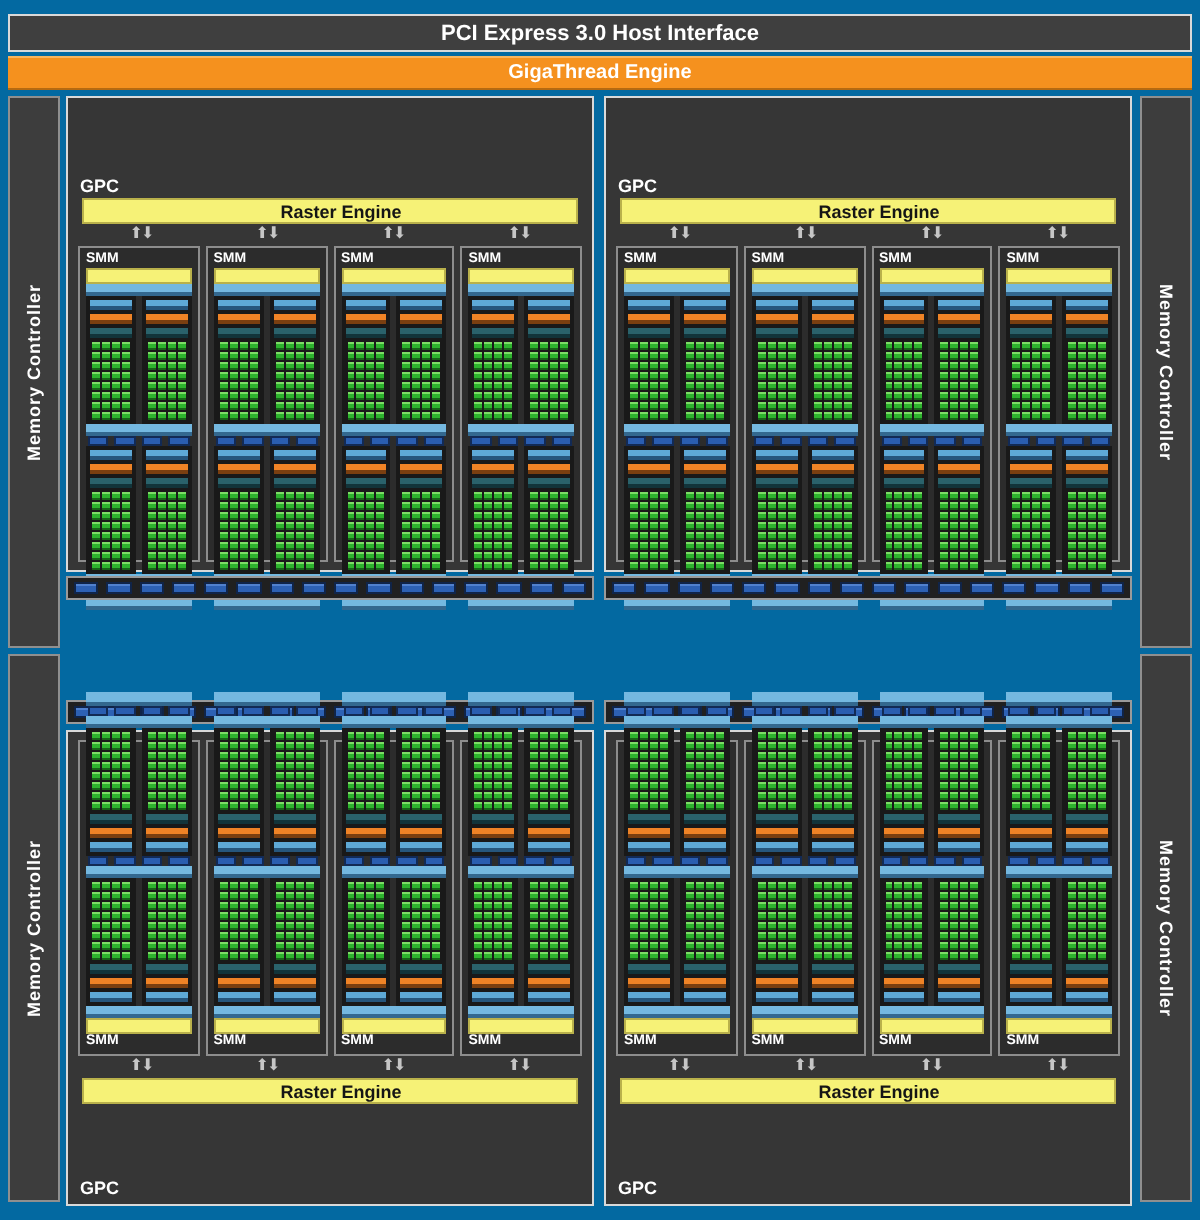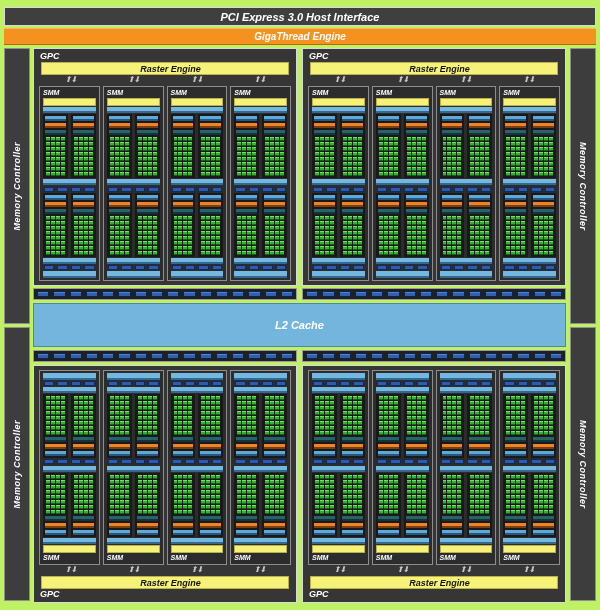--- a/index.html
+++ b/index.html
@@ -1,17 +1,17 @@
 <!DOCTYPE html>
 <html><head>
 <meta charset="utf-8">
 <style>
   html,body{margin:0;padding:0;background:#222;}
-  .page{position:relative;width:600px;height:610px;background:#bef264;overflow:hidden;
-        font-family:"Liberation Sans",sans-serif;font-style:italic;}
+  .page{position:relative;width:600px;height:610px;background:#0369a1;overflow:hidden;
+        font-family:"Liberation Sans",sans-serif;}
   .page *{box-sizing:border-box;}
 
   
   .pcibar{position:absolute;left:4px;top:7px;width:592px;height:19px;background:#3f3f3f;
           border:1px solid #d9d9d9;color:#fff;font-weight:bold;font-size:11px;
           display:flex;align-items:center;justify-content:center;}
   .gigabar{position:absolute;left:4px;top:28px;width:592px;height:17px;background:#f5911e;
            border-top:1px solid #f9b55e;border-bottom:1px solid #b66a10;color:#fff;
            font-weight:bold;font-size:10px;display:flex;align-items:center;justify-content:center;}
 
@@ -26,21 +26,21 @@
   .mctext.up{transform:rotate(180deg);}
 
   
   .gpcslot{position:absolute;width:264px;height:238px;}
   #gpc-tl{left:33px;top:48px;} #gpc-tr{left:302px;top:48px;}
   #gpc-bl{left:33px;top:365px;} #gpc-br{left:302px;top:365px;}
 
   .gpc{width:100%;height:100%;background:#363636;border:1px solid #d9d9d9;
        display:flex;flex-direction:column;padding:2px 5px 4px;}
   .gpc.rev{flex-direction:column-reverse;padding:4px 5px 2px;}
-  .gpclabel{color:#fff;font-weight:bold;font-size:9px;height:11px;line-height:11px;padding-left:1px;flex:none;}
+  .gpclabel{color:#fff;font-weight:bold;font-size:9px;height:11px;line-height:11px;padding-left:1px;flex:none;margin-top:37px;}
   .raster{height:13px;flex:none;margin:0 2px;background:#f6f277;border:1px solid #b9b14b;
           color:#151515;font-weight:bold;font-size:9px;display:flex;align-items:center;justify-content:center;padding-left:11px;}
   .arrows{height:11px;flex:none;display:flex;}
   .arrowpair{flex:1;text-align:center;color:#c6c6c6;font-size:8px;line-height:10px;letter-spacing:-1px;}
   .smmrow{flex:1;display:flex;gap:3px;min-height:0;}
 
   
   .smm{flex:1;background:#2c2c2c;border:1px solid #8d8d8d;display:flex;flex-direction:column;
        justify-content:space-between;padding:2px 3px;min-width:0;}
   .smm.rev{flex-direction:column-reverse;}
@@ -1597,21 +1597,20 @@
         <div class="stripseg"></div>
         <div class="stripseg"></div>
         <div class="stripseg"></div>
         <div class="stripseg"></div>
         <div class="stripseg"></div>
         <div class="stripseg"></div>
         <div class="stripseg"></div>
         <div class="stripseg"></div>
       </div>
     </div>
-  <div class="l2">L2 Cache</div>
   <div id="strip-bl" class="stripslot">
       <div class="strip">
         <div class="stripseg"></div>
         <div class="stripseg"></div>
         <div class="stripseg"></div>
         <div class="stripseg"></div>
         <div class="stripseg"></div>
         <div class="stripseg"></div>
         <div class="stripseg"></div>
         <div class="stripseg"></div>

